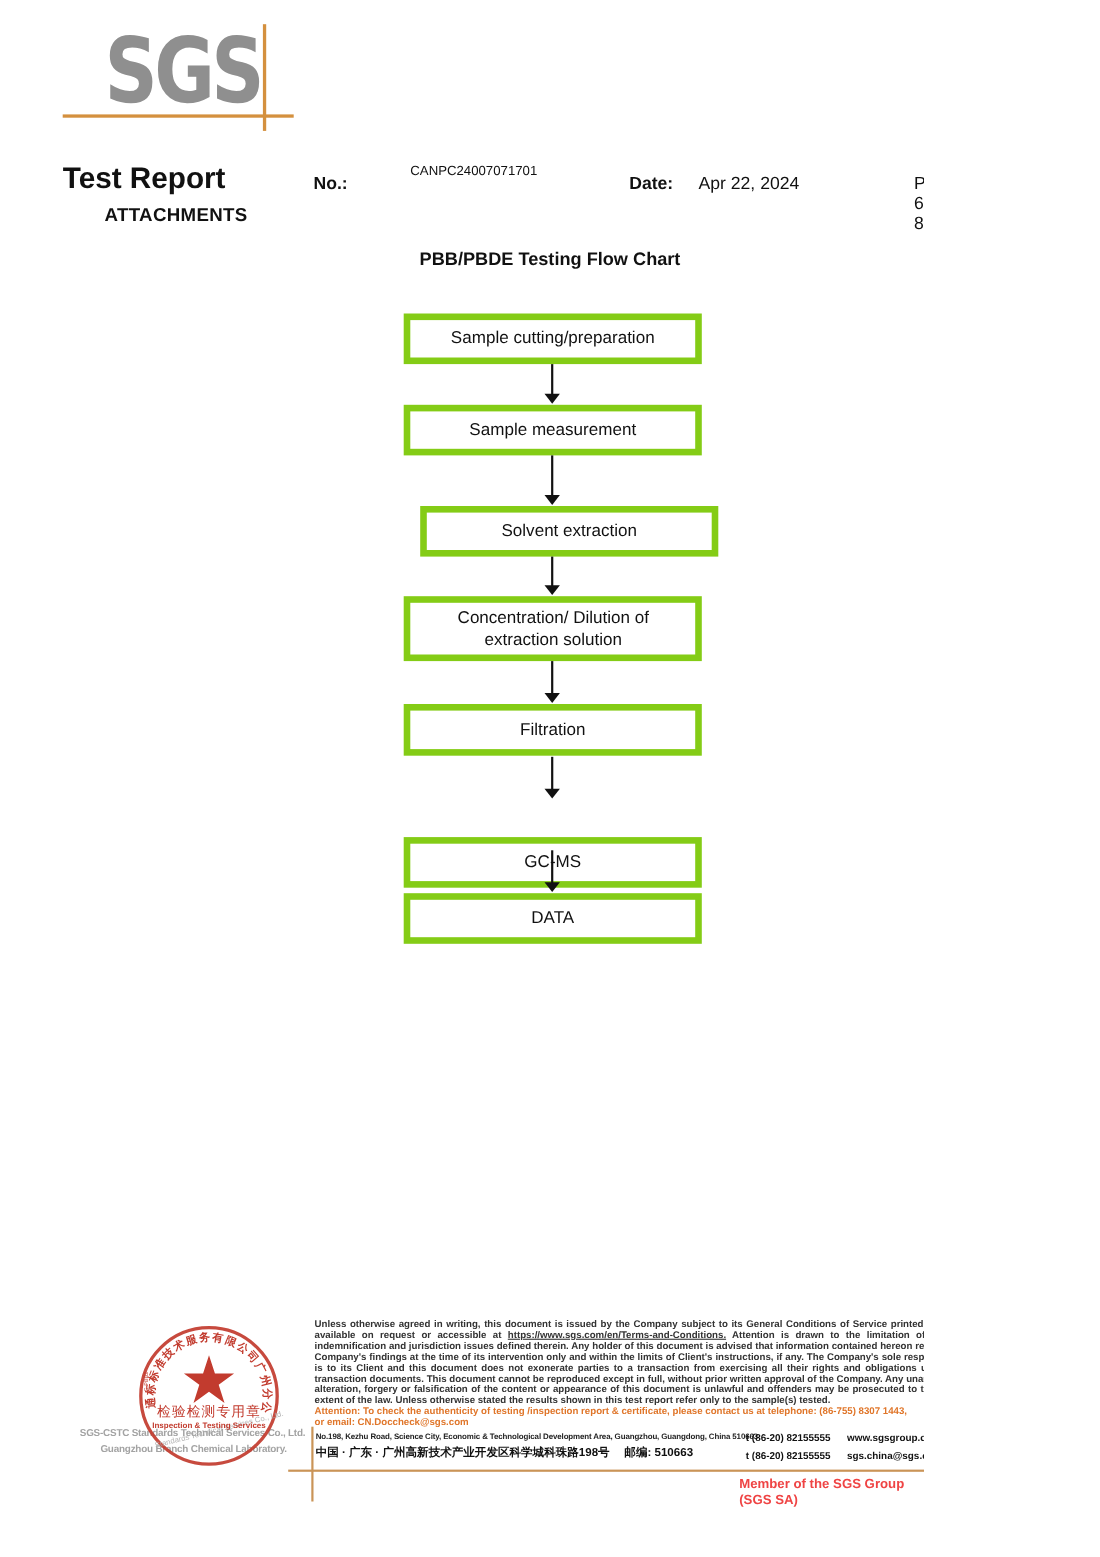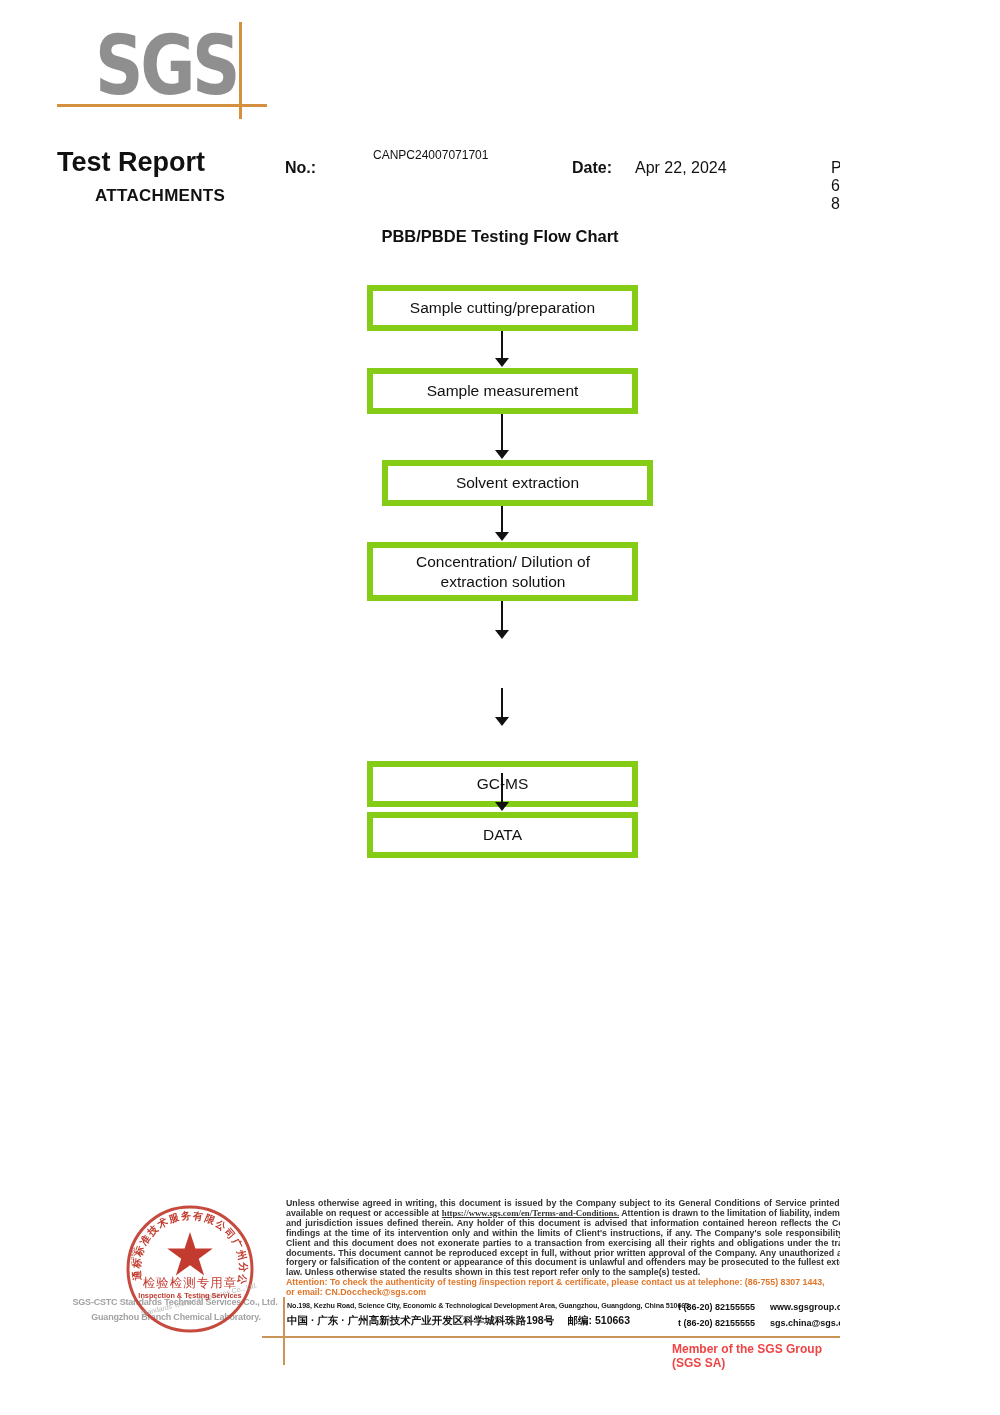--- a/index.html
+++ b/index.html
@@ -35,21 +35,21 @@
   
   .stamp-gray1{left:70px;top:1297px;width:210px;text-align:center;font-size:9px;font-weight:700;
         color:#a3a3a3;letter-spacing:-.2px;}
   .stamp-gray2{left:78px;top:1312px;width:196px;text-align:center;font-size:9px;font-weight:700;
         color:#a3a3a3;letter-spacing:-.2px;}
   .stamp-svg{left:118px;top:1199px;}
 
   
   .foot-text{left:286px;top:1199px;width:593px;}
   .disclaimer{margin:0;text-align:justify;font-size:8.8px;line-height:9.9px;font-weight:700;color:#333;}
-  .terms{color:#333;text-decoration:underline;font-family:Liberation Serif, serif;}
+  .terms{color:#333;text-decoration:underline;}
   .attention{font-size:8.8px;line-height:9.9px;font-weight:700;color:#e0762a;}
   .footer-rule{left:262px;top:1336px;width:643px;height:2px;background:#ca9457;}
   .footer-vline{left:283px;top:1297px;width:2px;height:68px;background:#ca9457;}
   .addr-en{left:287px;top:1301px;font-size:7.2px;font-weight:700;color:#222;letter-spacing:-.1px;}
   .addr-cn{left:287px;top:1314px;font-size:10.5px;font-weight:600;color:#111;}
   .tel1{left:678px;top:1302px;font-size:9px;font-weight:600;}
   .tel2{left:678px;top:1318px;font-size:9px;font-weight:600;}
   .web{left:770px;top:1302px;font-size:9px;font-weight:700;}
   .email{left:770px;top:1318px;font-size:9px;font-weight:600;}
   .member{left:672px;top:1342px;font-size:12px;font-weight:600;color:#ef4444;}
@@ -90,20 +90,21 @@
       <div class="shaft"></div>
       <div class="head"></div>
     </div>
 
   <div class="fbox" style="top:542px;height:59px;padding-left:28px;">Concentration/ Dilution of extraction solution</div>
   <div class="arrow" style="top:601px;height:38px;">
       <div class="shaft"></div>
       <div class="head"></div>
     </div>
 
+  <div class="fbox" style="top:640px;height:47px;">Filtration</div>
   <div class="arrow" style="top:688px;height:38px;">
       <div class="shaft"></div>
       <div class="head"></div>
     </div>
 
   <div class="fbox" style="top:761px;height:46px;">GC-MS</div>
   <div class="arrow" style="top:773px;height:38px;">
       <div class="shaft"></div>
       <div class="head"></div>
     </div>

